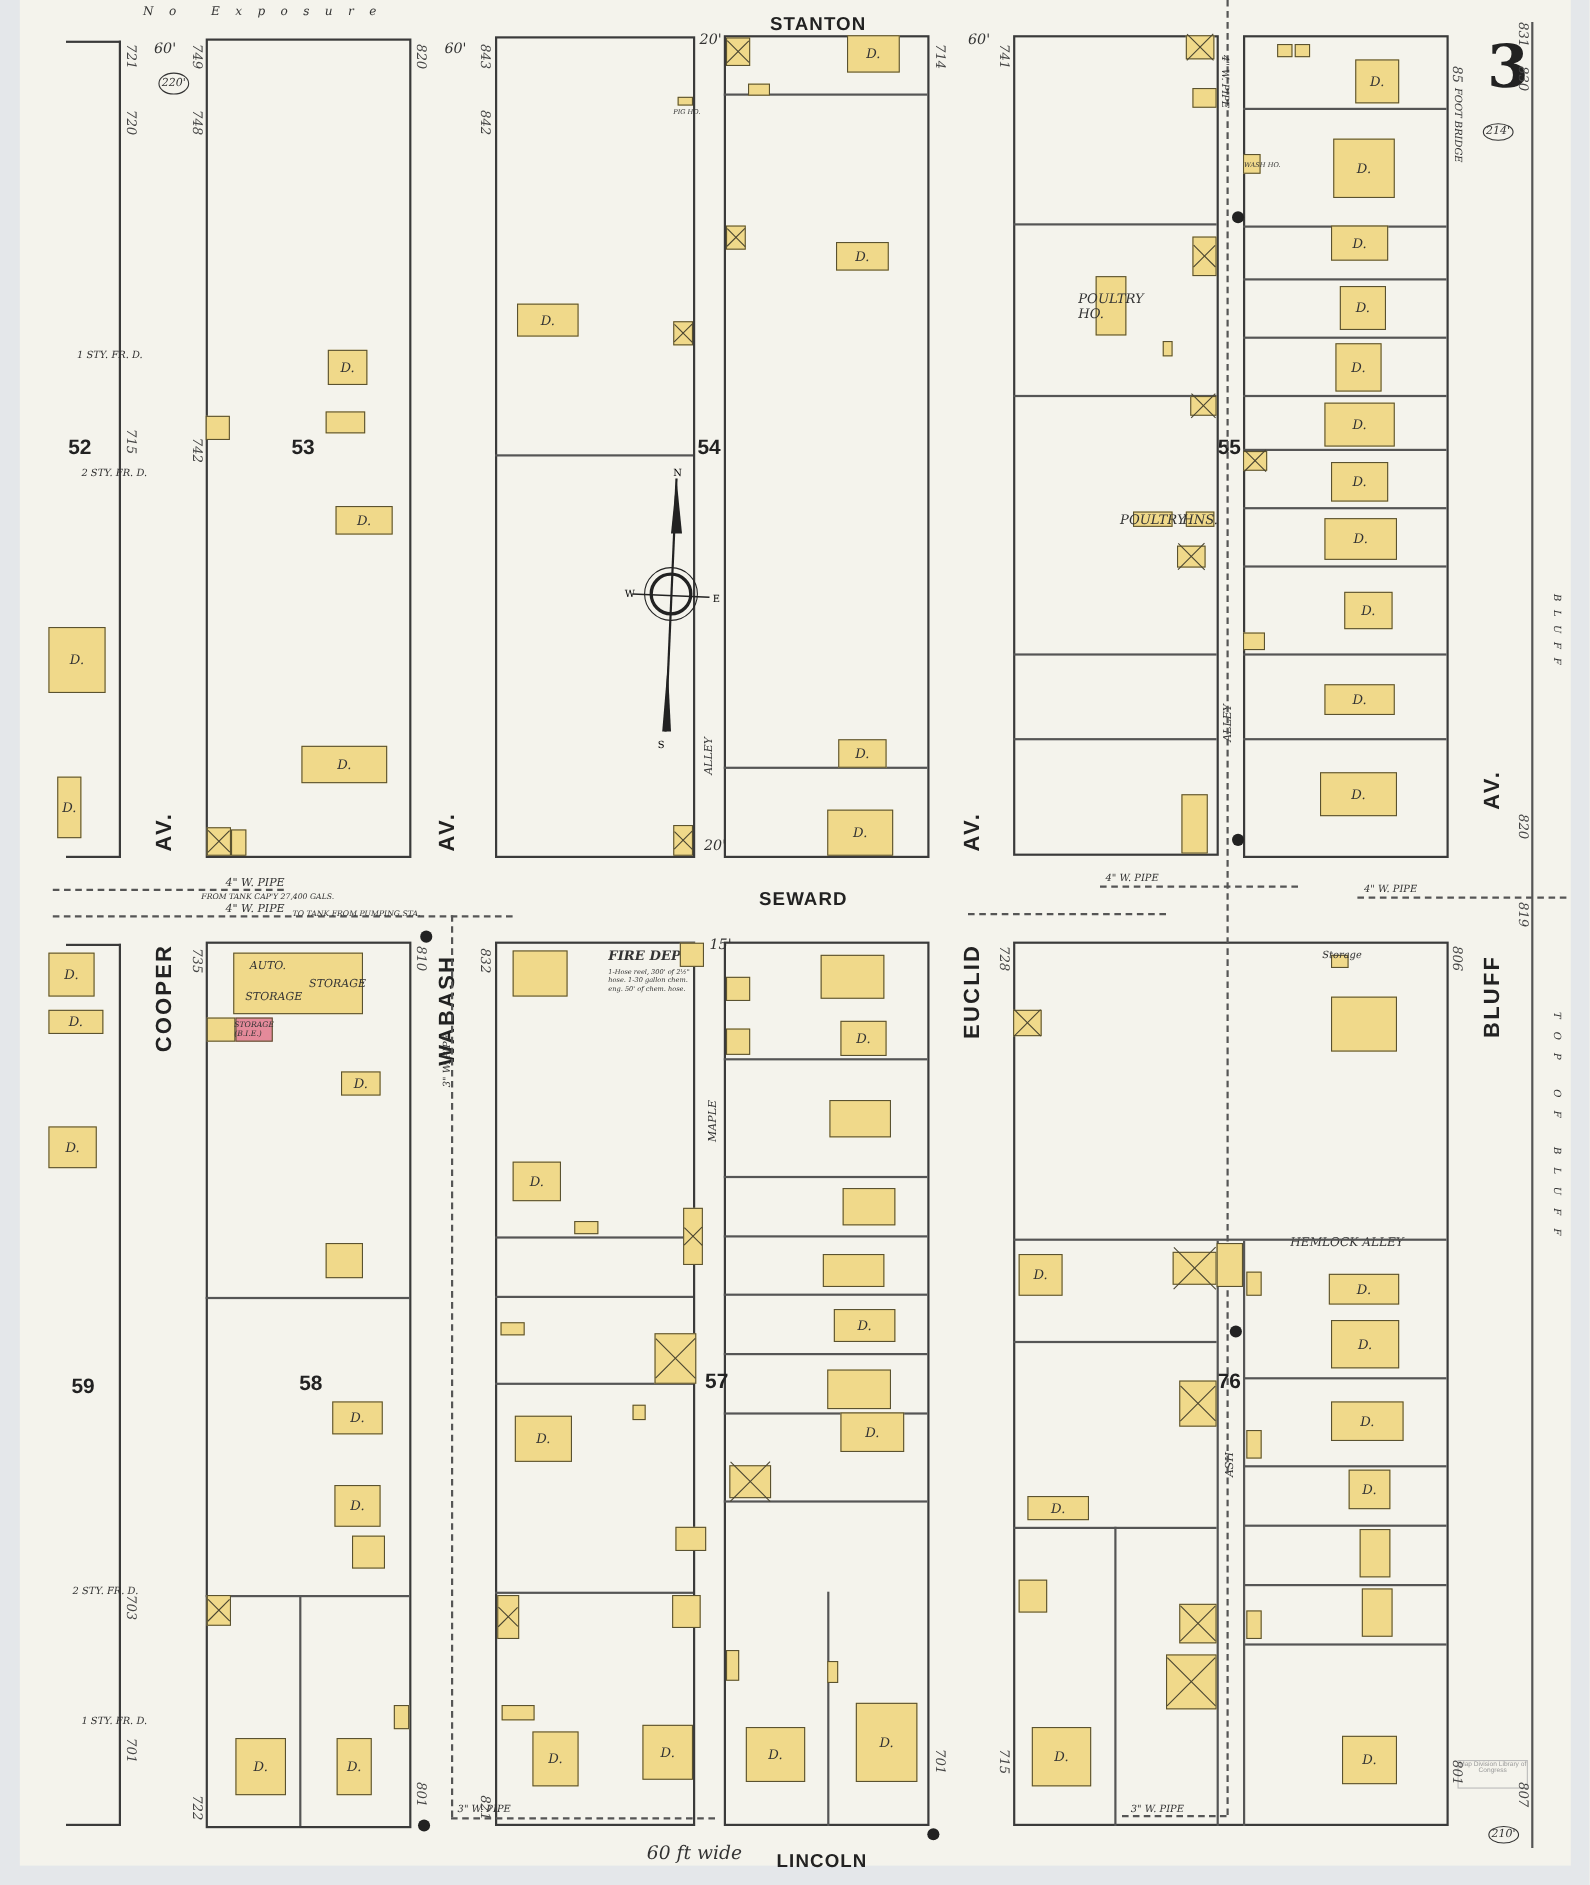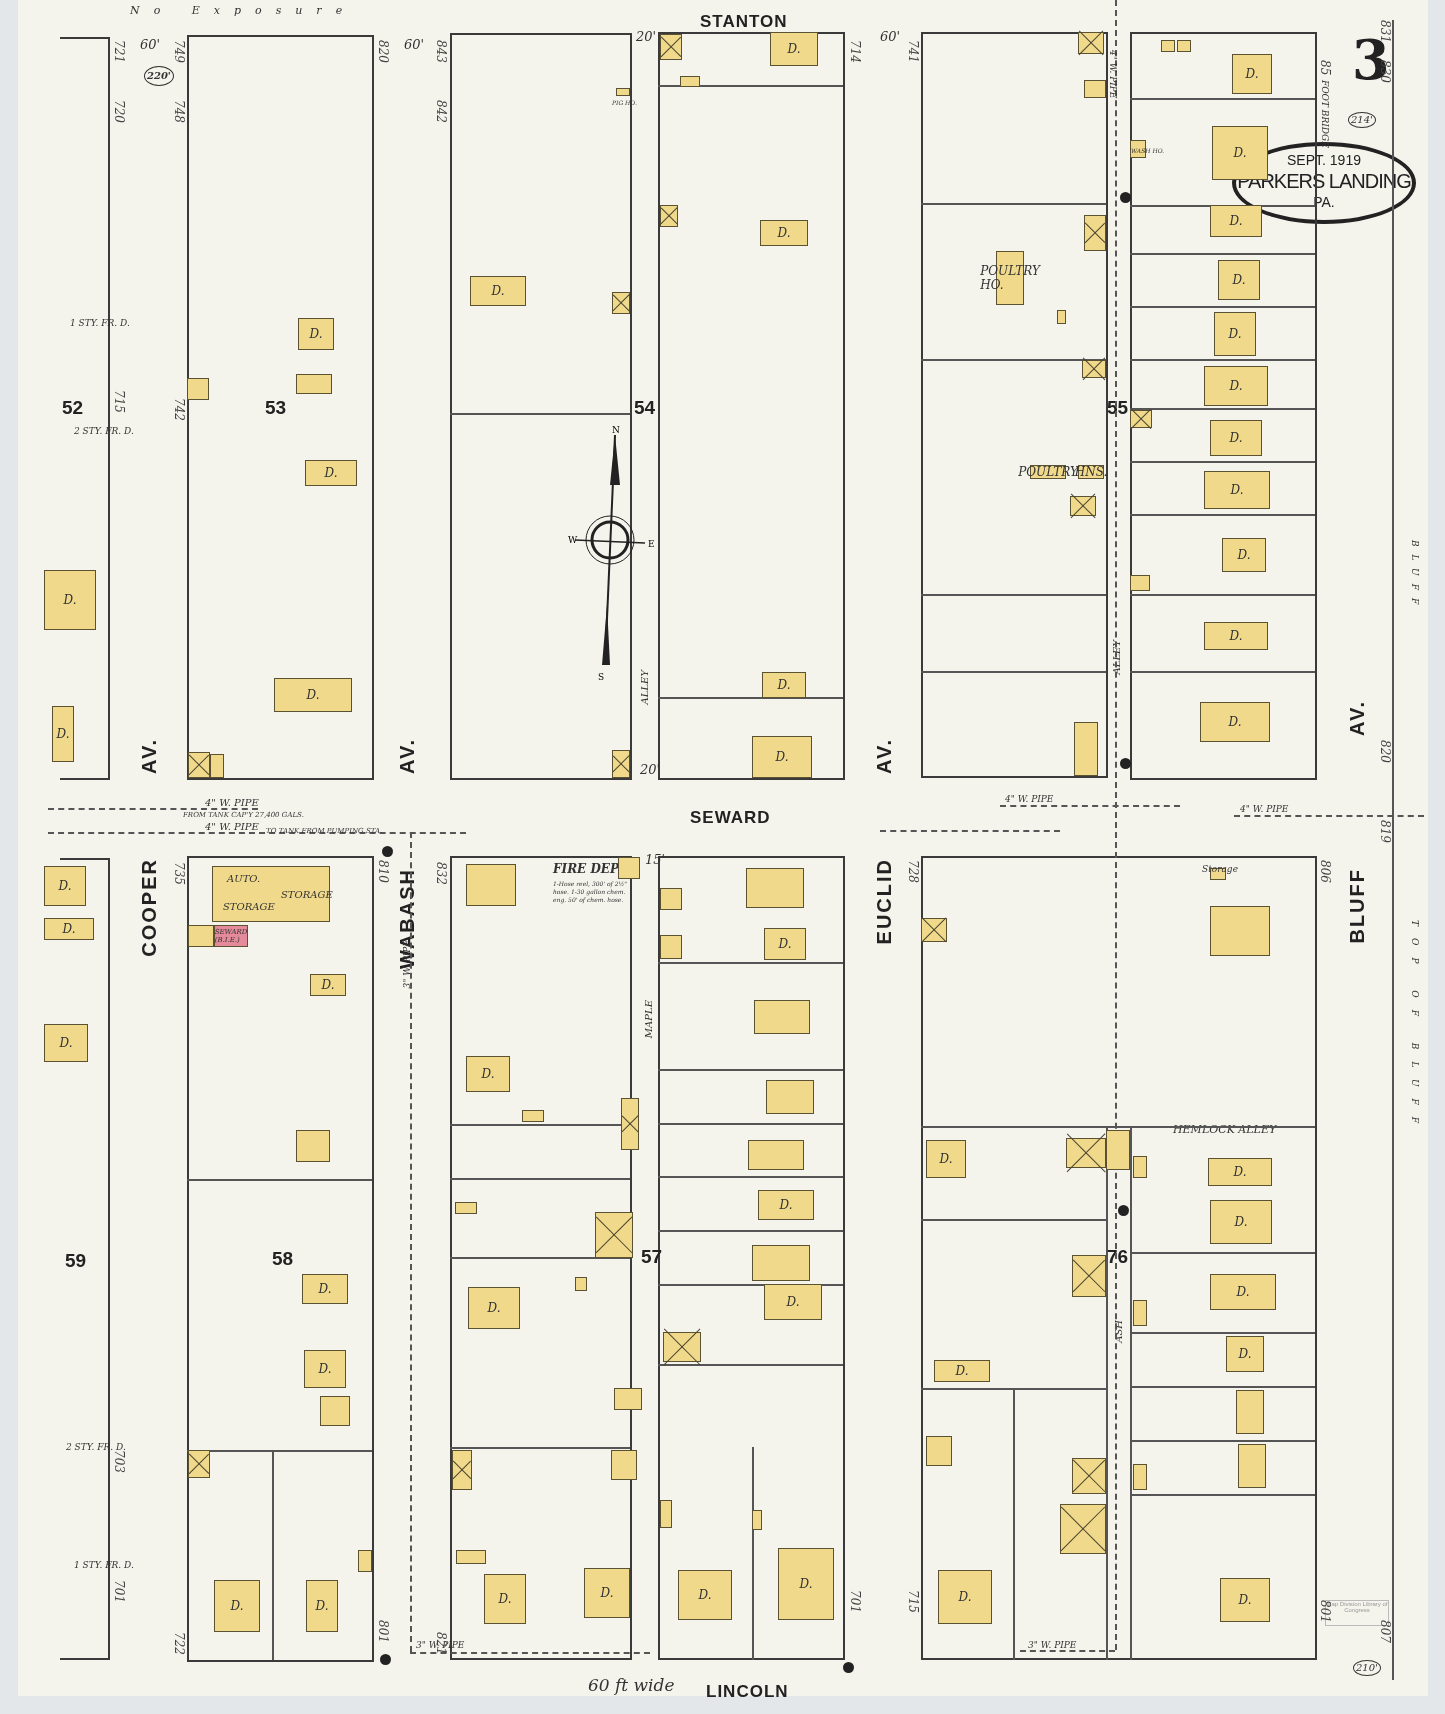--- a/index.html
+++ b/index.html
@@ -29,25 +29,20 @@
 <body>
 
 <div class="paper"></div>
 
 <div class="stage">
 
   <div class="note" style="left:130px;top:6px;font-size:11px;letter-spacing:14px;">No Exposure</div>
 
   <div style="position:absolute;left:1352px;top:28px;font-family:'DejaVu Serif',serif;font-weight:bold;font-size:54px;color:#222;">3</div>
 
-  <div class="stamp" style="left:1232px;top:142px;width:176px;height:74px;">
-    <div style="position:absolute;left:0;right:0;top:6px;text-align:center;font-size:14px;color:#222;">SEPT. 1919</div>
-    <div style="position:absolute;left:0;right:0;top:24px;text-align:center;font-size:20px;letter-spacing:-1px;color:#222;">PARKERS LANDING</div>
-    <div style="position:absolute;left:0;right:0;top:48px;text-align:center;font-size:14px;color:#222;">PA.</div>
-  </div>
 
   <div class="street" style="left:700px;top:12px;">STANTON</div>
   <div class="street" style="left:690px;top:808px;">SEWARD</div>
   <div class="street" style="left:706px;top:1682px;">LINCOLN</div>
   <div class="note" style="left:588px;top:1680px;font-size:17px;font-style:italic;">60 ft wide</div>
 
   <div class="street v" style="left:138px;top:858px;">COOPER</div>
   <div class="street v" style="left:138px;top:738px;">AV.</div>
   <div class="street v" style="left:396px;top:868px;">WABASH</div>
   <div class="street v" style="left:396px;top:738px;">AV.</div>
@@ -135,21 +130,21 @@
   <div class="note" style="left:70px;top:318px;">1 STY. FR. D.</div>
   <div class="note" style="left:74px;top:426px;">2 STY. FR. D.</div>
   <div class="note" style="left:66px;top:1442px;">2 STY. FR. D.</div>
   <div class="note" style="left:74px;top:1560px;">1 STY. FR. D.</div>
   <div class="note" style="left:140px;top:40px;font-size:13px;">60'</div>
   <div class="note" style="left:404px;top:40px;font-size:13px;">60'</div>
   <div class="note" style="left:880px;top:32px;font-size:13px;">60'</div>
   <div class="note" style="left:636px;top:32px;font-size:13px;">20'</div>
   <div class="note" style="left:640px;top:765px;font-size:13px;">20'</div>
   <div class="note" style="left:645px;top:855px;font-size:13px;">15'</div>
-  <div class="note" style="left:144px;top:66px;font-size:10px;border:1.5px solid #333;border-radius:50%;padding:4px 2px;font-weight:bold;">220'</div>
+  <div class="note" style="left:144px;top:66px;font-size:10px;border:1.5px solid #333;border-radius:50%;padding:4px 2px;">220'</div>
   <div class="note" style="left:1348px;top:112px;font-size:10px;border:1.5px solid #333;border-radius:50%;padding:2px 2px;">214'</div>
   <div class="note" style="left:1353px;top:1660px;font-size:10px;border:1.5px solid #333;border-radius:50%;padding:2px 2px;">210'</div>
 
   <svg style="position:absolute;left:560px;top:425px;" width="100" height="260" viewBox="0 0 100 260">
     <line x1="55" y1="10" x2="45" y2="240" stroke="#222" stroke-width="2"></line>
     <polygon points="55,10 50,60 60,60" fill="#222"></polygon>
     <polygon points="47,180 42,240 50,240" fill="#222"></polygon>
     <circle cx="50" cy="115" r="18" fill="none" stroke="#222" stroke-width="3"></circle>
     <circle cx="50" cy="115" r="24" fill="none" stroke="#222" stroke-width="1"></circle>
     <line x1="15" y1="115" x2="85" y2="118" stroke="#222" stroke-width="1.5"></line>
@@ -242,21 +237,21 @@
   <div class="bldg" style="left:1200px;top:702px;width:70px;height:40px;">D.</div>
   <div class="bldg x" style="left:1130px;top:410px;width:22px;height:18px;"></div>
   <div class="bldg" style="left:1130px;top:575px;width:20px;height:16px;"></div>
 
   <div class="bldg" style="left:212px;top:866px;width:118px;height:56px;">
     <span style="position:absolute;left:14px;top:6px;font-size:10px;">AUTO.</span>
     <span style="position:absolute;left:10px;top:34px;font-size:10px;">STORAGE</span>
     <span style="position:absolute;left:68px;top:22px;font-size:10px;">STORAGE</span>
   </div>
   <div class="bldg" style="left:188px;top:925px;width:26px;height:22px;"></div>
-  <div class="bldg brick" style="left:214px;top:925px;width:34px;height:22px;font-size:7px;">SEWARD (B.I.E.)</div>
+  <div class="bldg brick" style="left:214px;top:925px;width:34px;height:22px;font-size:7px;">STORAGE (B.I.E.)</div>
   <div class="bldg" style="left:310px;top:974px;width:36px;height:22px;">D.</div>
   <div class="bldg" style="left:296px;top:1130px;width:34px;height:32px;"></div>
   <div class="bldg" style="left:302px;top:1274px;width:46px;height:30px;">D.</div>
   <div class="bldg" style="left:304px;top:1350px;width:42px;height:38px;">D.</div>
   <div class="bldg" style="left:320px;top:1396px;width:30px;height:30px;"></div>
   <div class="bldg x" style="left:188px;top:1450px;width:22px;height:28px;"></div>
   <div class="bldg" style="left:214px;top:1580px;width:46px;height:52px;">D.</div>
   <div class="bldg" style="left:306px;top:1580px;width:32px;height:52px;">D.</div>
   <div class="bldg" style="left:358px;top:1550px;width:14px;height:22px;"></div>
 

